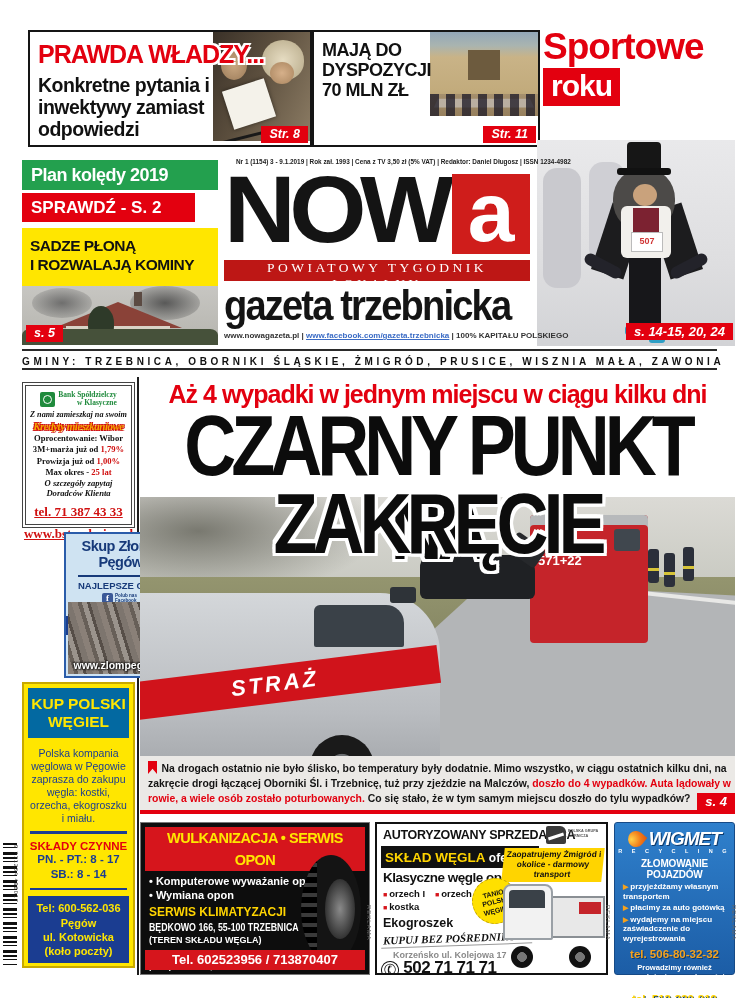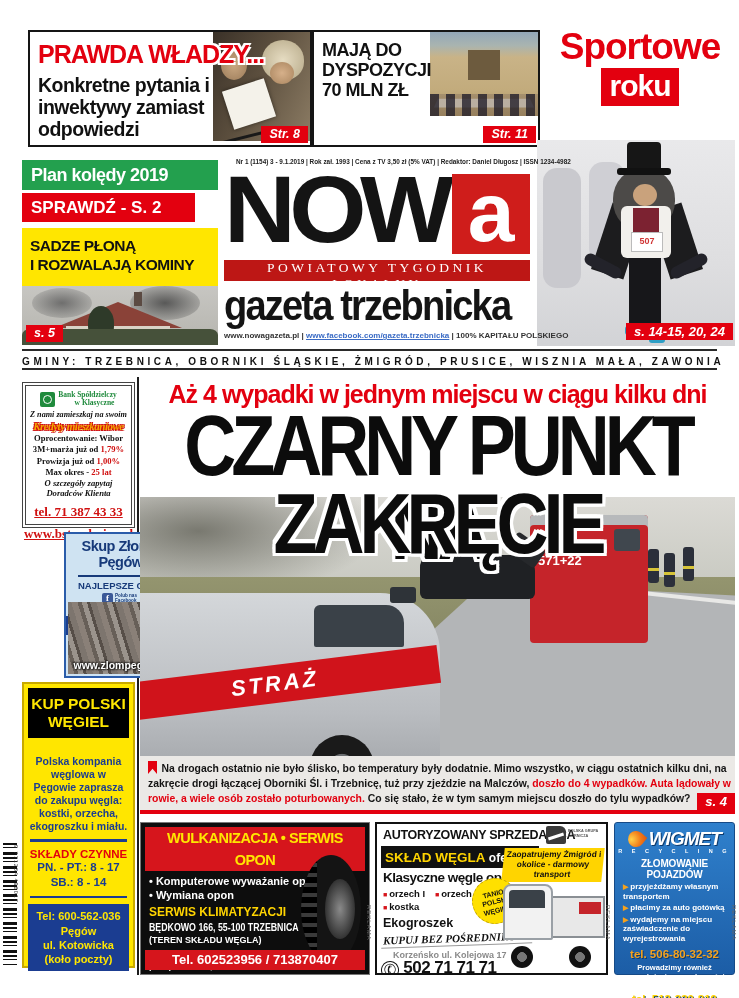--- a/index.html
+++ b/index.html
@@ -24,21 +24,21 @@
   #t2{left:312px;top:30px;width:224px;height:113px;border:2px solid #151515;background:#fff;}
   #t2-photo{position:absolute;right:0;top:0;width:108px;height:84px;overflow:hidden;
     background:linear-gradient(180deg,#93a7b8 0%,#a9b4b0 16%,#c9b387 30%,#c2ab7c 70%,#a78f60 100%);}
   .cp-door{position:absolute;left:38px;top:18px;width:32px;height:30px;background:#6d5b3e;}
   .cp-table{position:absolute;left:6px;bottom:8px;width:96px;height:10px;background:#ded8c8;transform:perspective(60px) rotateX(30deg);}
   .cp-people{position:absolute;left:0;bottom:0;width:108px;height:22px;
     background:repeating-linear-gradient(90deg,rgba(40,35,45,.85) 0 9px,rgba(120,100,90,.35) 9px 16px);}
   #t2-head{position:absolute;left:8px;top:8px;width:104px;font-size:18px;font-weight:900;color:#111;line-height:1.12;letter-spacing:-0.5px;}
   #t2-q{position:absolute;left:8px;bottom:6px;font-size:19px;font-weight:900;color:#e3000f;letter-spacing:-0.5px;}
   #t2 .badge{right:2px;bottom:2px;}
-  #t3{left:543px;top:26px;width:194px;height:140px;text-align:center;z-index:6;}
+  #t3{left:543px;top:26px;width:194px;height:140px;text-align:left;z-index:6;}
   #t3-w1{display:inline-block;font-size:37px;font-weight:900;color:#e3000f;letter-spacing:-1px;
     text-shadow:-2px -2px 0 #fff,2px -2px 0 #fff,-2px 2px 0 #fff,2px 2px 0 #fff;}
   .redband{display:inline-block;background:#e3000f;color:#fff;font-weight:900;padding:1px 8px 3px;letter-spacing:-1px;}
   #t3-w2{font-size:29px;margin-top:4px;}
   #t3-w3{font-size:30px;margin-top:0;}
   
   #kolenda-green{left:22px;top:160px;width:196px;height:30px;background:#23a04e;color:#fff;
     font-size:18px;font-weight:900;line-height:30px;padding-left:9px;box-sizing:border-box;letter-spacing:-0.5px;}
   #kolenda-red{left:22px;top:193px;width:173px;height:29px;background:#e3000f;color:#fff;
     font-size:17px;font-weight:900;line-height:29px;padding-left:9px;box-sizing:border-box;}
@@ -117,21 +117,21 @@
   #caption-text{width:650px;transform:scaleX(0.905);transform-origin:left top;font-size:11.5px;font-weight:700;line-height:1.3;color:#141414;}
   #caption-text .red{color:#e3000f;}
   .flag-icon{display:inline-block;width:10px;height:13px;background:#e3000f;
     clip-path:polygon(0 0,100% 0,100% 100%,50% 60%,0 100%);vertical-align:-2px;margin-right:5px;}
   #caption .badge{right:0;bottom:0;font-size:13px;}
   
   #ad-bank{left:22px;top:382px;width:113px;height:146px;border:1px solid #444;outline:1px solid #444;outline-offset:-4px;
     background:#fff;font-family:"Liberation Serif",serif;text-align:center;box-sizing:border-box;padding-top:6px;}
   .bank-logo{display:inline-block;width:15px;height:15px;background:#1f8a3c;border-radius:2px;vertical-align:middle;position:relative;}
   .bank-logo::after{content:"";position:absolute;left:3px;top:3px;width:7px;height:7px;border:1.5px solid #fff;border-radius:50%;}
-  .bank-brand{display:inline-block;vertical-align:middle;text-align:center;font-size:7.5px;font-weight:700;color:#1f8a3c;line-height:1.15;margin-left:3px;}
+  .bank-brand{display:inline-block;vertical-align:middle;text-align:right;font-size:7.5px;font-weight:700;color:#1f8a3c;line-height:1.15;margin-left:3px;}
   .bank-slogan{font-style:italic;font-size:8.2px;font-weight:700;margin-top:2px;color:#111;}
   .bank-product{font-size:11px;font-weight:900;font-style:italic;color:#f5a800;letter-spacing:-0.5px;
     text-shadow:-1px -1px 0 #d01010,1px -1px 0 #d01010,-1px 1px 0 #d01010,1px 1px 0 #d01010;margin-top:1px;}
   .bank-line{font-size:8.6px;font-weight:700;color:#111;margin-top:1.5px;line-height:1.2;}
   .bank-line .red{color:#d01010;}
   .bank-it{font-style:italic;font-size:8.6px;font-weight:700;color:#111;line-height:1.2;}
   .bank-red-u{font-size:13px;font-weight:700;color:#d01010;text-decoration:underline;margin-top:6px;}
   #ad-scrap{left:22px;top:532px;width:113px;height:146px;background:#cfe3f2;border:2px solid #2a5caa;box-sizing:border-box;text-align:center;margin-left:42px;}
   .scrap-title{font-size:14.5px;font-weight:900;color:#173a7a;line-height:1.1;margin-top:5px;letter-spacing:-0.5px;}
   .scrap-rule{width:86px;height:2px;background:#173a7a;margin:4px auto 3px;}
@@ -140,22 +140,22 @@
   .fb-icon{display:inline-block;width:11px;height:11px;background:#3b5998;color:#fff;border-radius:2px;
     font-size:9px;font-weight:900;line-height:11px;vertical-align:middle;font-family:"Liberation Serif",serif;}
   .fb-small{display:inline-block;vertical-align:middle;font-size:4.6px;font-weight:700;color:#173a7a;text-align:left;line-height:1.1;margin:0 2px;}
   .fb-name{display:inline-block;vertical-align:middle;font-size:7.2px;font-weight:900;color:#173a7a;}
   .scrap-phone{margin-top:3px;background:#1c3f8e;color:#fff;font-size:13px;font-weight:900;line-height:19px;height:19px;}
   .scrap-photo{position:absolute;left:2px;bottom:2px;width:105px;height:72px;overflow:hidden;
     background:repeating-linear-gradient(73deg,#8a8078 0 6px,#675f58 6px 10px,#9a938c 10px 15px,#564e48 15px 18px,#7d756e 18px 24px);}
   .scrap-web{position:absolute;left:0;bottom:3px;width:107px;text-align:center;color:#fff;font-size:10.5px;font-weight:700;
     text-shadow:1px 1px 2px #000,-1px -1px 2px #000;}
   #ad-coalshop{left:22px;top:682px;width:113px;height:286px;background:#ffe600;border:2px solid #c8a900;box-sizing:border-box;text-align:center;}
-  .cs-head{margin:4px 4px 17px;background:#000000;color:#ffe600;font-size:15.5px;font-weight:900;line-height:1.15;padding:7px 0;}
-  .cs-body{margin:6px 5px 0;color:#1b3d91;font-size:10.5px;font-weight:700;line-height:1.25;}
+  .cs-head{margin:4px 4px 9px;background:#0369a1;color:#ffe600;font-size:15.5px;font-weight:900;line-height:1.15;padding:7px 0;}
+  .cs-body{margin:6px 5px 0;color:#1b3d91;font-size:10.5px;font-weight:400;line-height:1.25;}
   .cs-rule{height:2.5px;background:#1b3d91;margin:6px 6px;}
   .cs-open{color:#e3000f;font-size:11.5px;font-weight:900;}
   .cs-hours{color:#1b3d91;font-size:11.5px;font-weight:900;line-height:1.3;}
   .cs-foot{margin:0 4px;background:#1b3d91;color:#ffe600;font-size:11px;font-weight:900;line-height:1.3;padding:5px 0;}
   
   #ad-tires{left:140px;top:822px;width:230px;height:153px;background:#0d0d0d;border:1px solid #777;box-sizing:border-box;}
   .tr-head{margin:4px;background:#d6151c;color:#ffe600;font-size:14.5px;font-weight:900;text-align:center;line-height:22px;letter-spacing:-0.5px;}
   .tr-bullet{color:#fff;font-size:11px;font-weight:700;margin:2px 0 0 8px;}
   .tr-klima{color:#ffd400;font-size:13px;font-weight:900;margin:3px 0 0 8px;transform:scaleX(.92);transform-origin:left;}
   .tr-addr{color:#fff;font-size:10px;font-weight:900;margin:3px 0 0 8px;transform:scaleX(.88);transform-origin:left;white-space:nowrap;}

